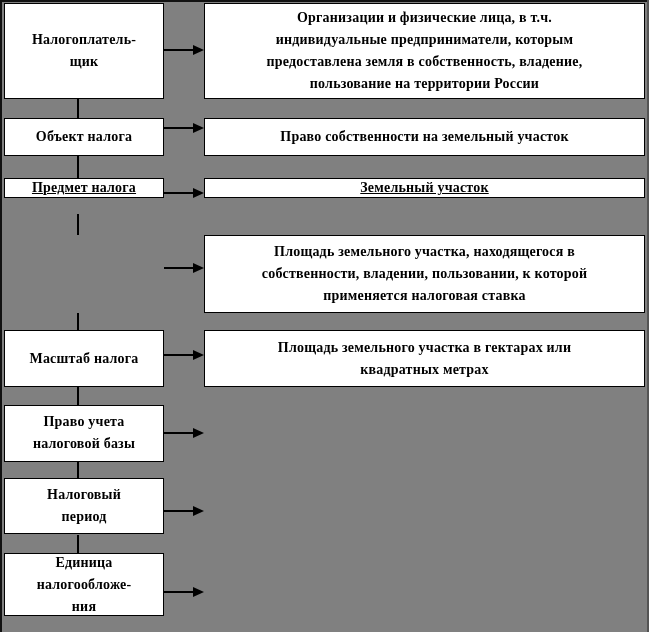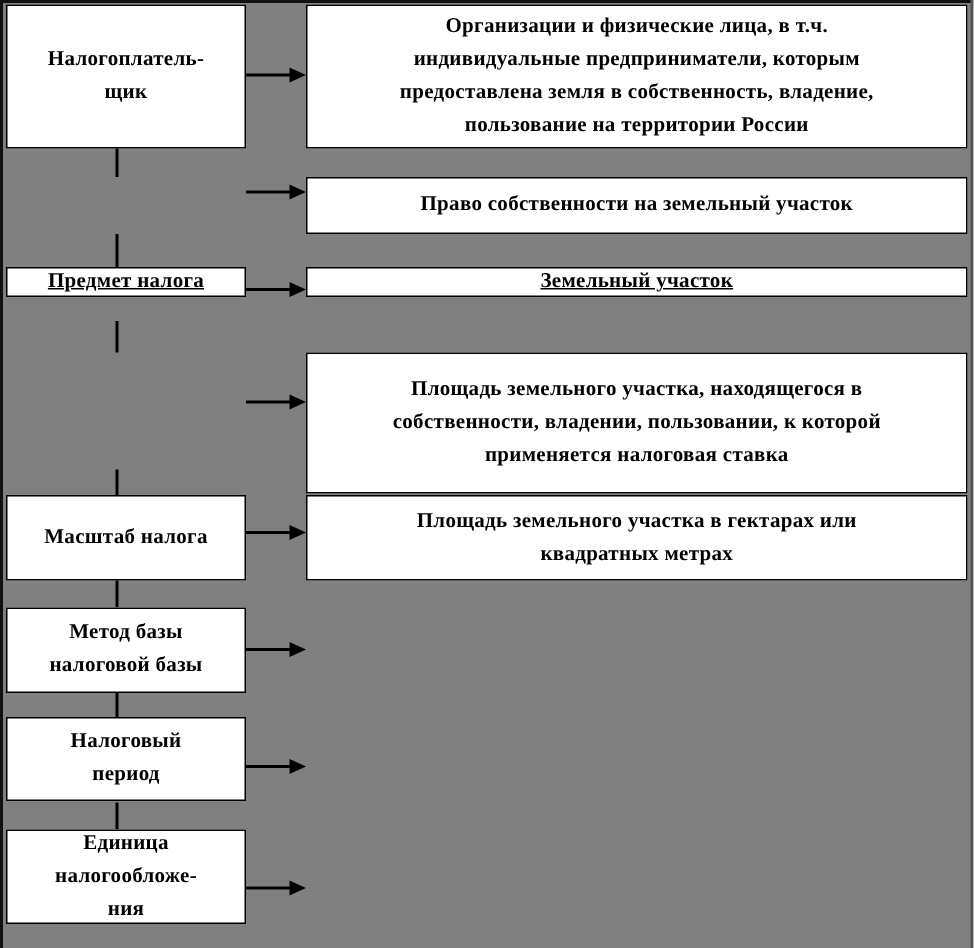--- a/index.html
+++ b/index.html
@@ -39,21 +39,21 @@
   }
   .box span { white-space: pre-line; display: block; width: 100%; }
   .term { left: 4px;   width: 160px; }
   .def  { left: 204px; width: 441px; padding: 0 3px; }
   .text-top { align-items: flex-start; padding-top: 5px; }
 
   
   .r1 { top: 3px;   height: 96px; }
   .r2 { top: 118px; height: 38px; }
   .r3 { top: 178px; height: 20px; text-decoration: underline; }
-  .r4 { top: 235px; height: 94px; }
+  .r4 { top: 235px; height: 78px; }
   .r5 { top: 330px; height: 57px; }
   .r6 { top: 405px; height: 57px; }
   .r7 { top: 478px; height: 56px; }
   .r8 { top: 553px; height: 63px; }
 
   
   .arrow { position: absolute; left: 164px; width: 40px; height: 0; }
   .arrow .shaft {
     position: absolute; left: 0; top: -1px;
     width: 32px; height: 2px; background: #000000;
@@ -96,20 +96,23 @@
     <span class="head"></span>
   </div>
   <div class="box def r1">
     <span>Организации и физические лица, в т.ч.
 индивидуальные предприниматели, которым
 предоставлена земля в собственность, владение,
 пользование на территории России</span>
   </div>
   <div class="vline v1"></div>
 
+  <div class="box term r2">
+    <span>Объект налога</span>
+  </div>
   <div class="arrow a2">
     <span class="shaft"></span>
     <span class="head"></span>
   </div>
   <div class="box def r2">
     <span>Право собственности на земельный участок</span>
   </div>
   <div class="vline v2"></div>
 
   <div class="box term r3">
@@ -142,21 +145,21 @@
     <span class="shaft"></span>
     <span class="head"></span>
   </div>
   <div class="box def r5">
     <span>Площадь земельного участка в гектарах или
 квадратных метрах</span>
   </div>
   <div class="vline v5"></div>
 
   <div class="box term r6 text-top">
-    <span>Метод базы
+    <span>Право учета
 налоговой базы</span>
   </div>
   <div class="arrow a6">
     <span class="shaft"></span>
     <span class="head"></span>
   </div>
   <div class="vline v6"></div>
 
   <div class="box term r7 text-top">
     <span>Налоговый

